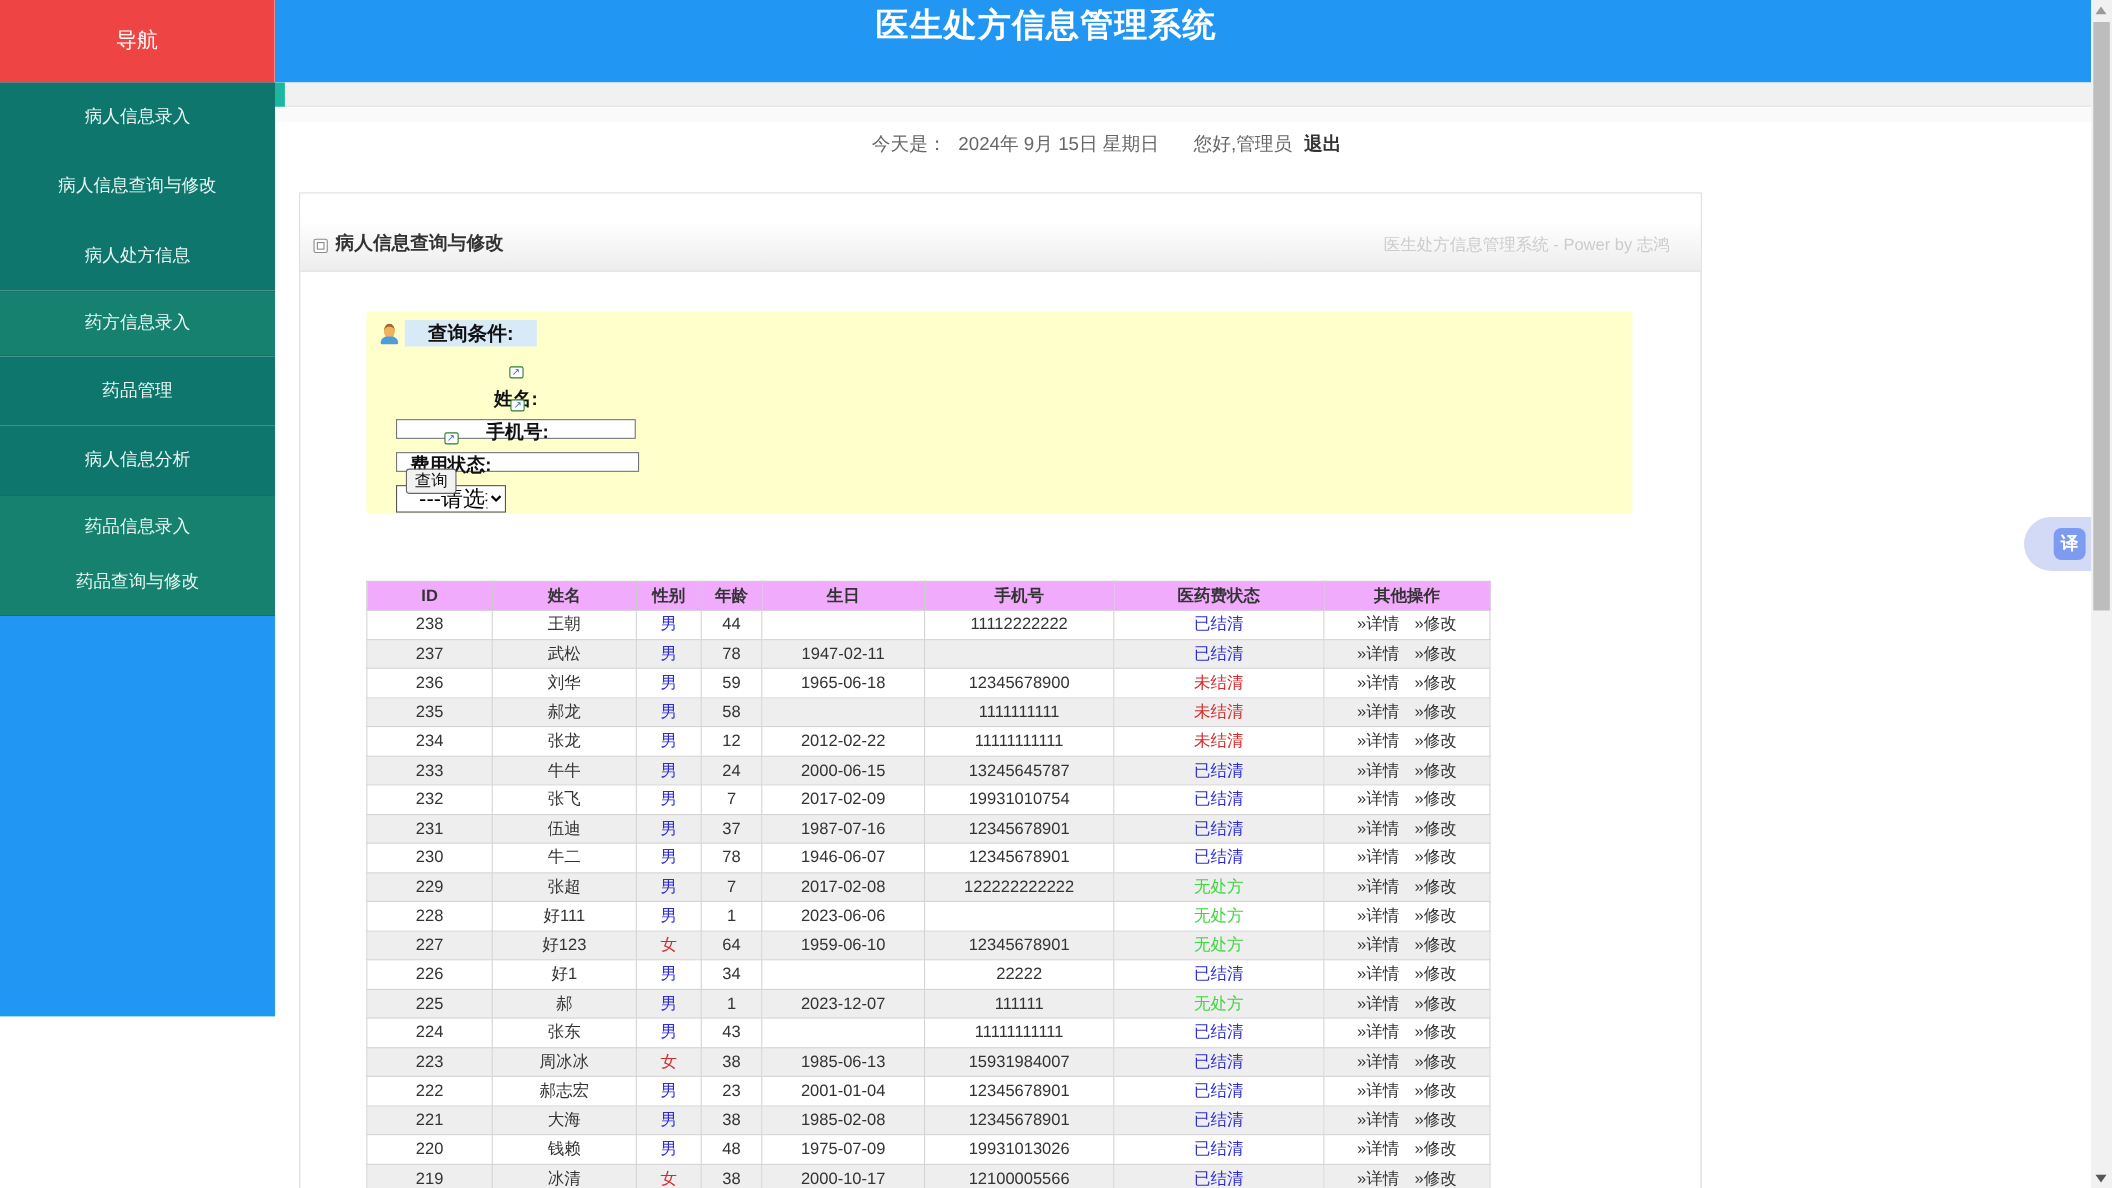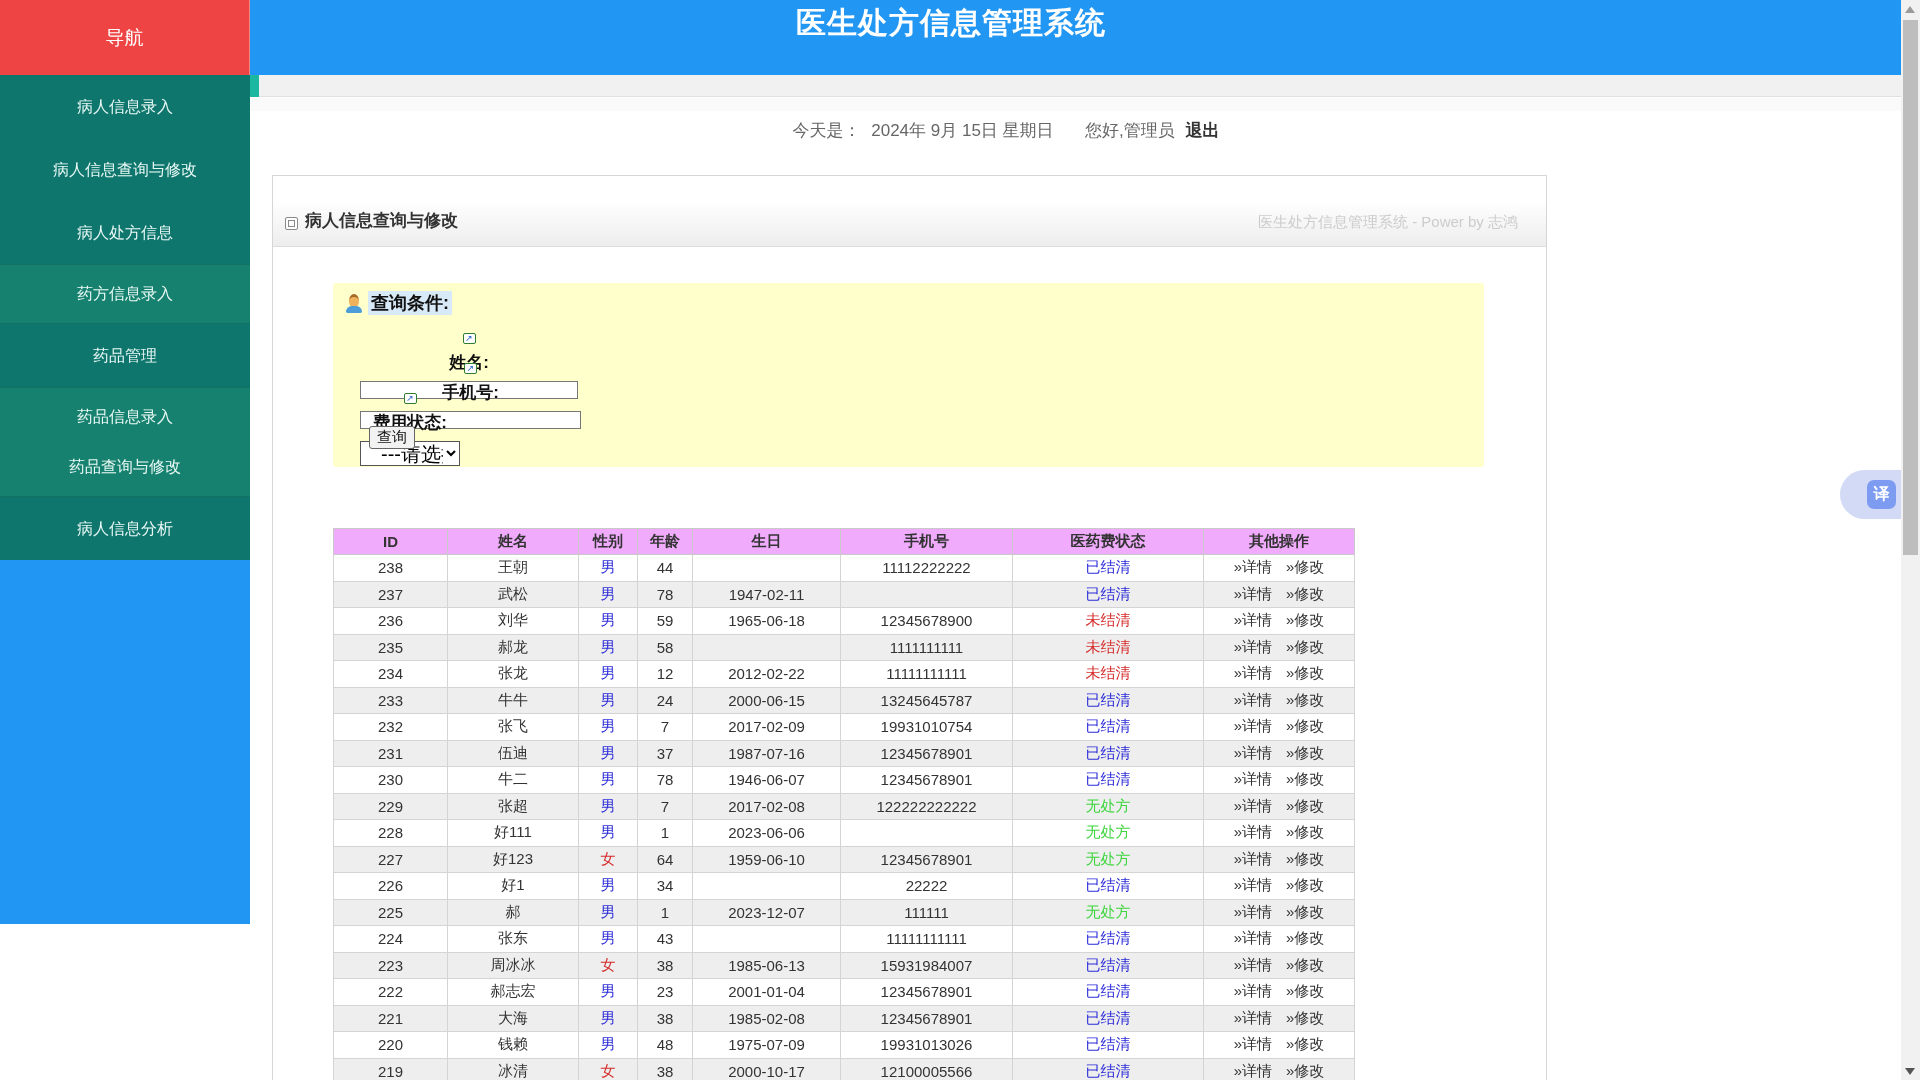--- a/index.html
+++ b/index.html
@@ -51,21 +51,21 @@
 
   
   .query-box { position:absolute; left:60px; top:107px; width:1151px; height:184px;
                background:#ffffcc; border-radius:3px; }
   .qc-title { position:absolute; left:13px; top:8px; display:flex; align-items:center; }
   .avatar { width:16px; height:19px; position:relative; margin-right:6px; }
   .avatar::before { content:""; position:absolute; top:0; left:3px; width:10px; height:11px;
                     border-radius:50%; background:#f1b25c; border-top:3px solid #a66a28; }
   .avatar::after { content:""; position:absolute; bottom:0; left:0; width:16px; height:7px;
                    border-radius:8px 8px 2px 2px; background:#4e9ddb; }
-  .qc-label { font-size:18px; font-weight:bold; color:#111; background:#d8e9f7; padding:0 3px; }
+  .qc-label { font-size:18px; font-weight:bold; color:#111; background:#d8e9f7; padding:0 21px; }
   .q-row { position:absolute; left:27px; display:flex; align-items:center; gap:7px; height:24px;flex-direction:column; }
   .q-label { font-size:17px; font-weight:bold; color:#111; }
   .field-icon { width:13px; height:13px; background:#fff; border:1px solid #2f7d2f; border-radius:2px;
                 display:inline-flex; align-items:center; justify-content:center;
                 font-size:9px; color:#2d5fd0; line-height:1; }
   .field-icon::before { content:"↗"; }
   .q-input { height:22px; border:1px solid #767676; background:#fff; font-size:14px; padding:0 4px; }
   .q-input.name  { width:218px; }
   .q-input.phone { width:221px; }
   .q-select { width:100px; height:25px; border:1px solid #555; background:#fff; font-size:20px;padding-left:16px; }
@@ -125,26 +125,26 @@
           <div class="sb-item">病人信息录入</div>
           <div class="sb-item">病人信息查询与修改</div>
           <div class="sb-item">病人处方信息</div>
         </div>
         <div class="sb-block dark">
           <div class="sb-item">药方信息录入</div>
         </div>
         <div class="sb-block light">
           <div class="sb-item">药品管理</div>
         </div>
+        <div class="sb-block light">
+          <div class="sb-item">病人信息分析</div>
+        </div>
         <div class="sb-block dark">
           <div class="sb-item">药品信息录入</div>
           <div class="sb-item">药品查询与修改</div>
-        </div>
-        <div class="sb-block light">
-          <div class="sb-item">病人信息分析</div>
         </div>
       </nav>
     <div class="sb-filler"></div>
   </aside>
 
   <div class="date-line">
     <span>今天是：</span><span class="sp"></span>
     <span>2024年 9月 15日 星期日</span>
     <span class="sep"></span>
     <span>您好,管理员</span><span class="sp"></span>

